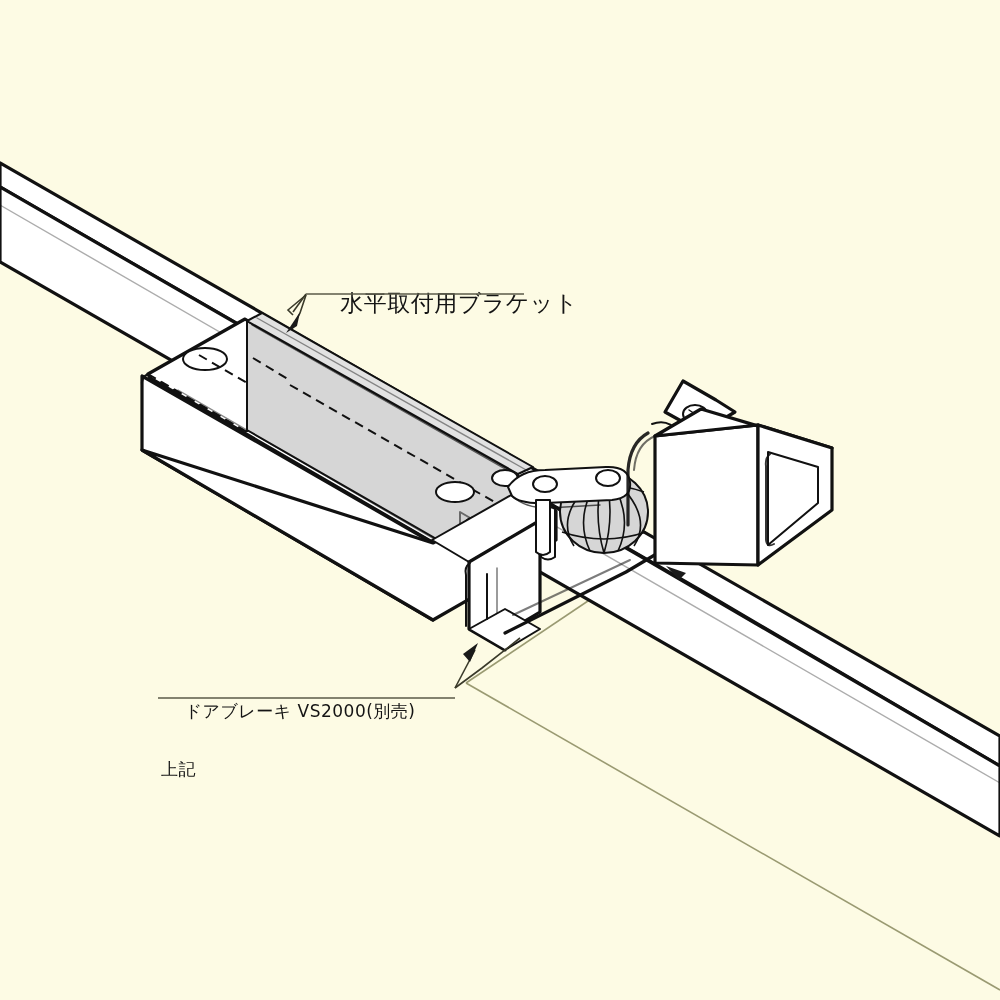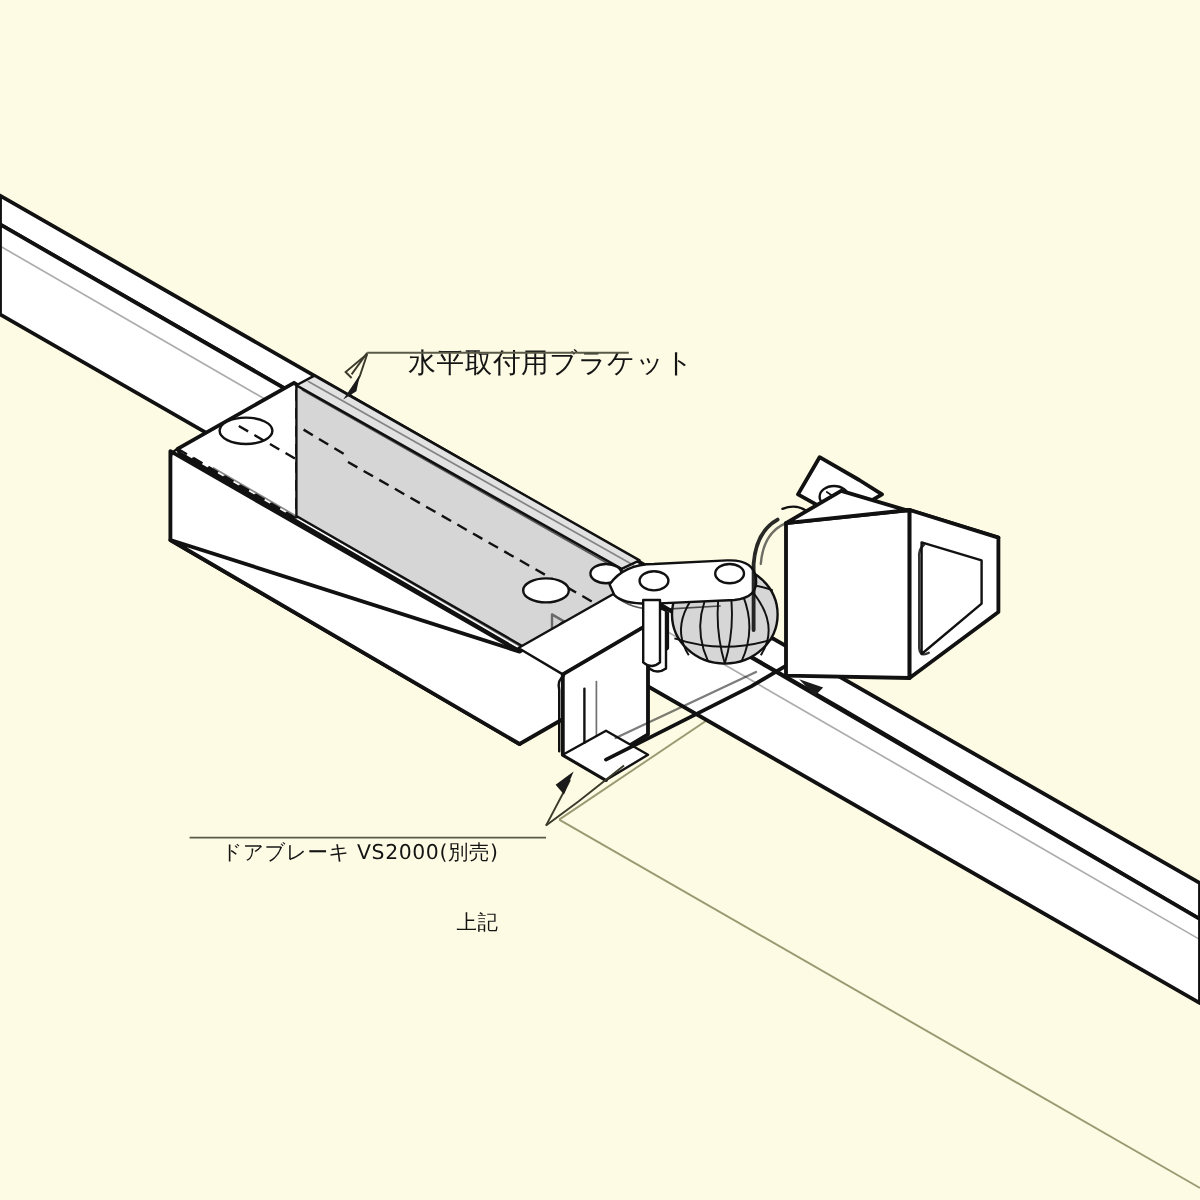--- a/index.html
+++ b/index.html
@@ -40,21 +40,21 @@
     top: 261px;
     font-size: 23px;
     line-height: 28px;
   }
   #label-doorbrake {
     left: 161px;
     top: 668px;
     font-size: 17px;
     line-height: 29px;
   }
-  .lbl-line2 { display: block; text-align: right; }
+  .lbl-line2 { display: block; }
 </style>
 </head>
 <body>
 
 <div id="diagram-root">
 
   <svg id="scene" viewBox="0 0 1000 1000">
     <defs>
       <style>
         .ln   { fill:none; stroke:#111; stroke-width:3.2; stroke-linejoin:round; stroke-linecap:round; }

